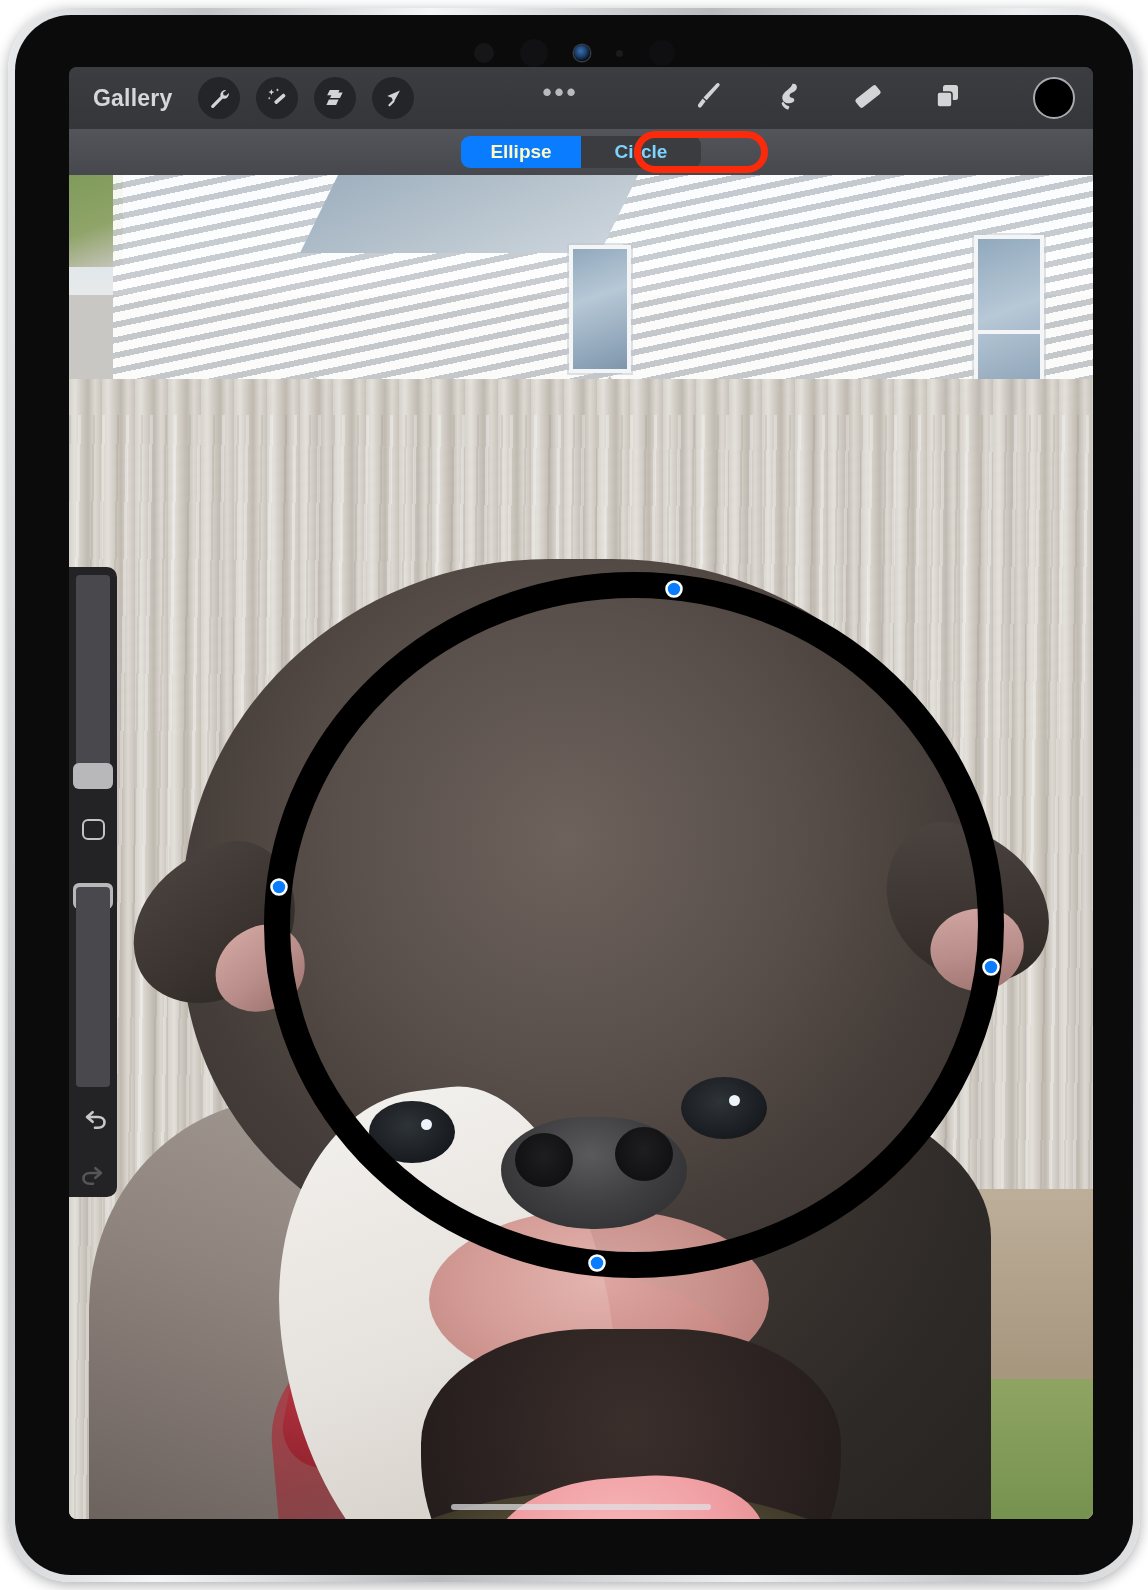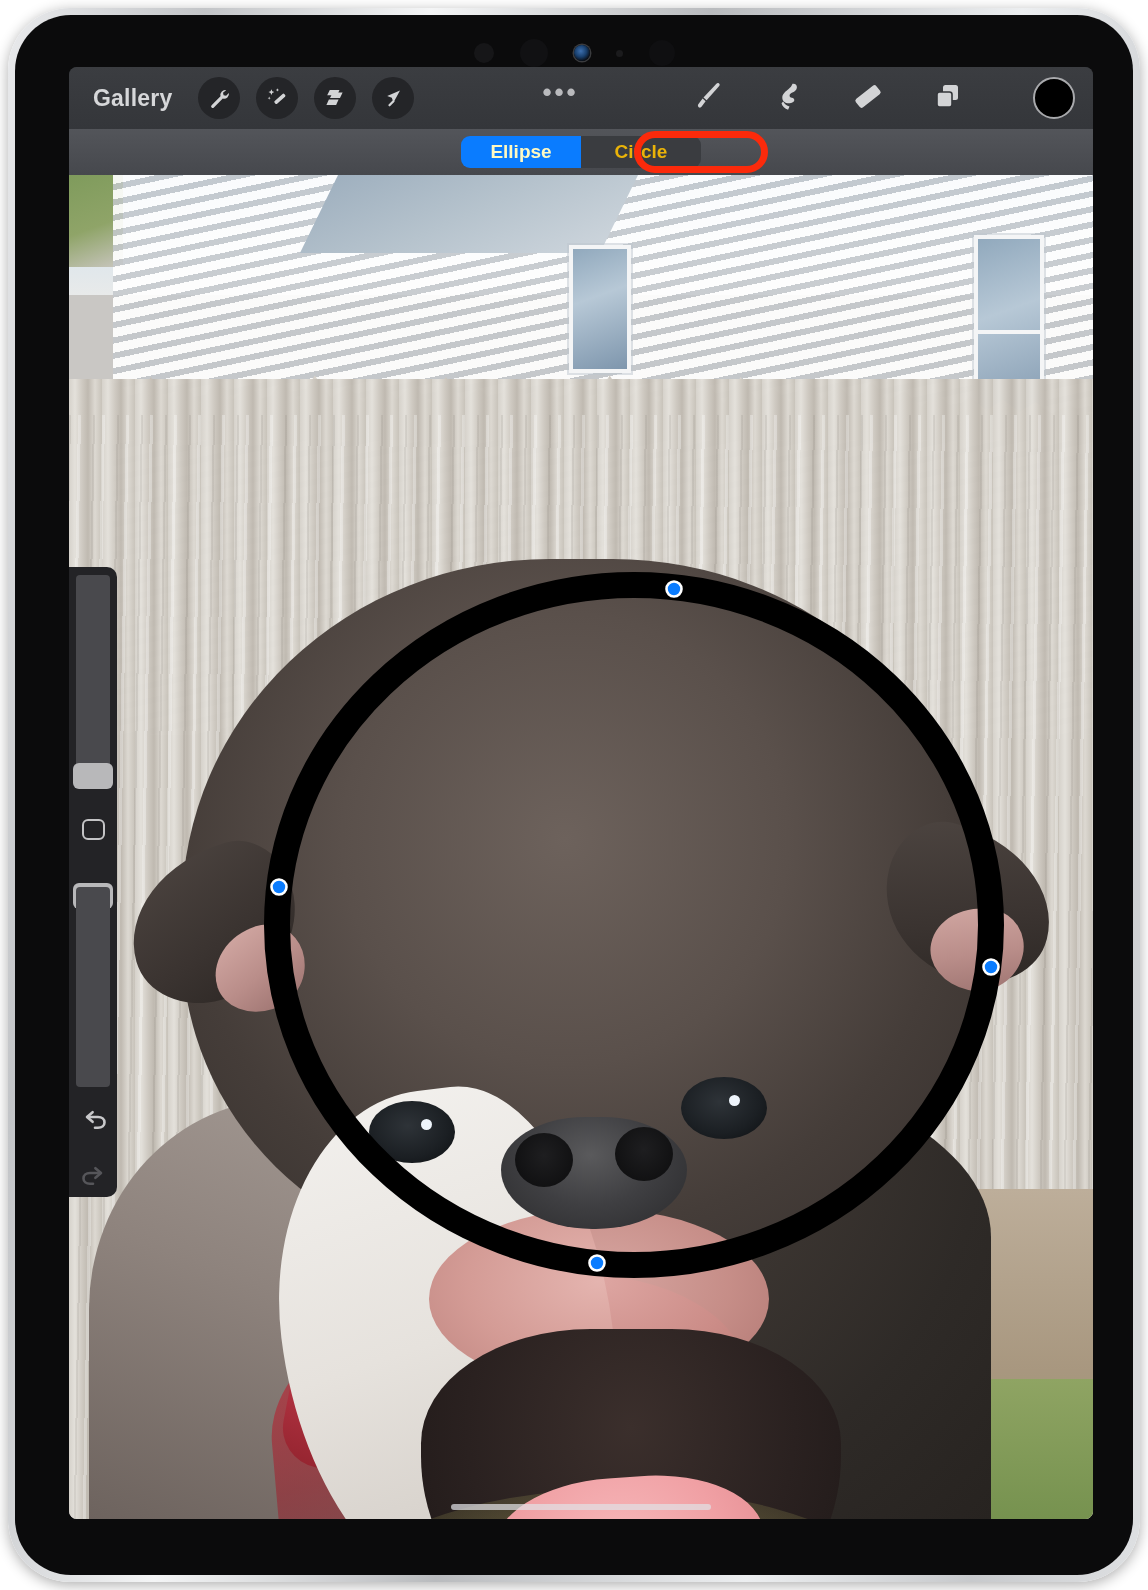--- a/index.html
+++ b/index.html
@@ -113,21 +113,21 @@
     overflow: hidden;
     height: 32px;
   }
   .seg {
     font-size: 19px;
     display: flex; align-items: center; justify-content: center;
     padding: 0 26px;
     min-width: 120px;
   }
   .seg.active { background: #0a7cff; color: #fef9c3; }
-  .seg.inactive { background: #3a3c40; color: #eab308; }
+  .seg.inactive { background: #3a3c40; color: #7dd3fc; }
   #circle-annotation {
     position: absolute;
     left: 565px; top: 2px;
     width: 134px; height: 42px;
     border: 7px solid #fb2a0b;
     border-radius: 21px;
     pointer-events: none;
     z-index: 9;
   }
 

